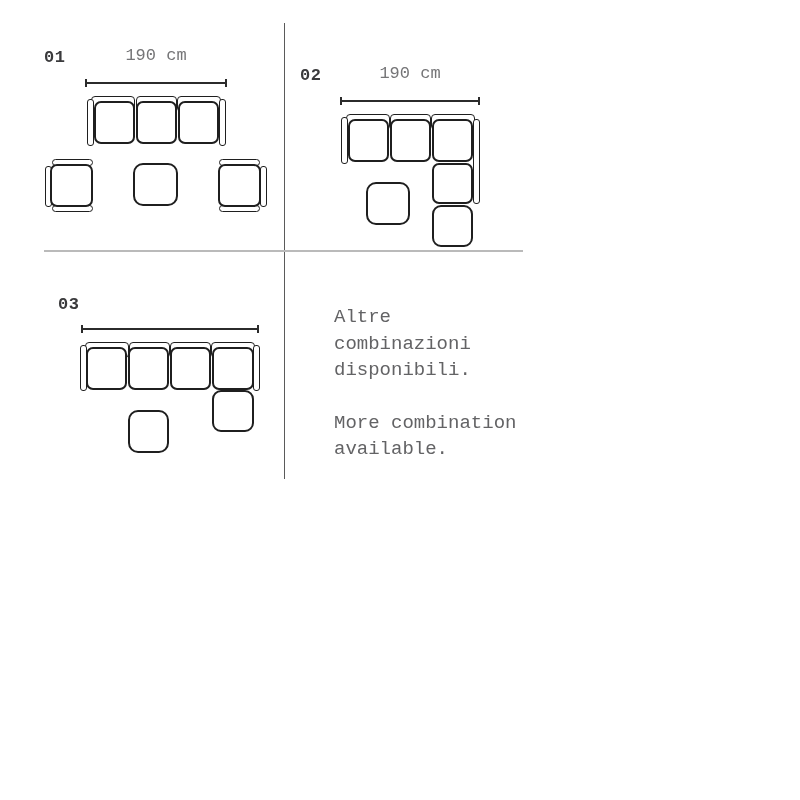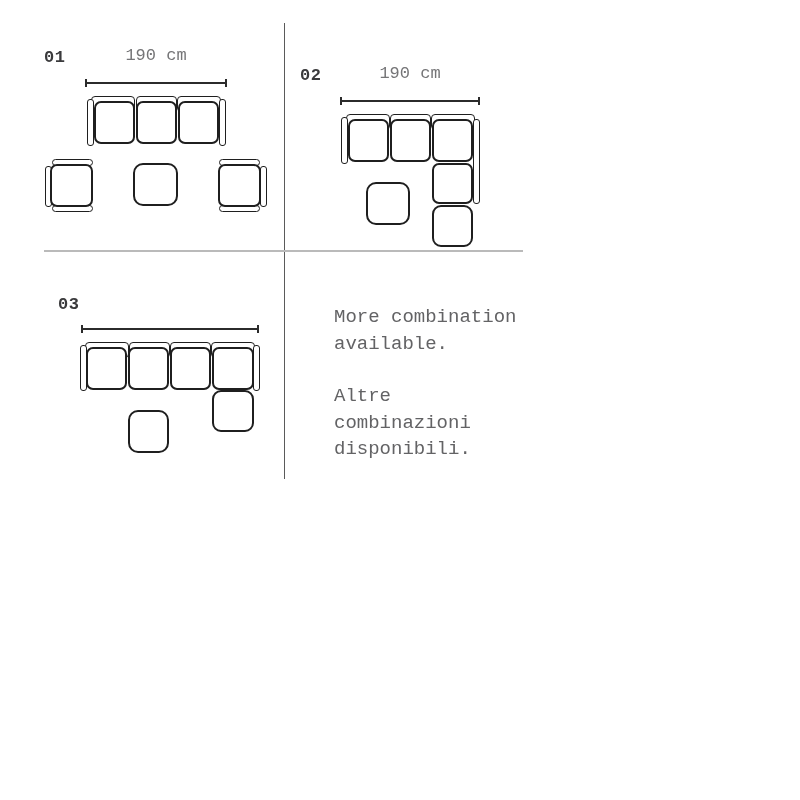--- a/index.html
+++ b/index.html
@@ -119,18 +119,18 @@
     <div class="seat" style="left:154px;top:96px;width:41px;height:43px"></div>
     <div class="seat" style="left:196px;top:96px;width:42px;height:43px"></div>
 
     <div class="chaise" style="left:196px;top:139px;width:42px;height:42px"></div>
 
     <div class="pouf" style="left:112px;top:159px;width:41px;height:43px"></div>
   </section>
 
   <section class="panel p4">
     <div class="note" style="left:49px;top:53px;width:185px">
+      <p>Altre combinazioni disponibili.</p>
       <p>More combination available.</p>
-      <p>Altre combinazioni disponibili.</p>
     </div>
   </section>
 
 </div>
 
 </body></html>

